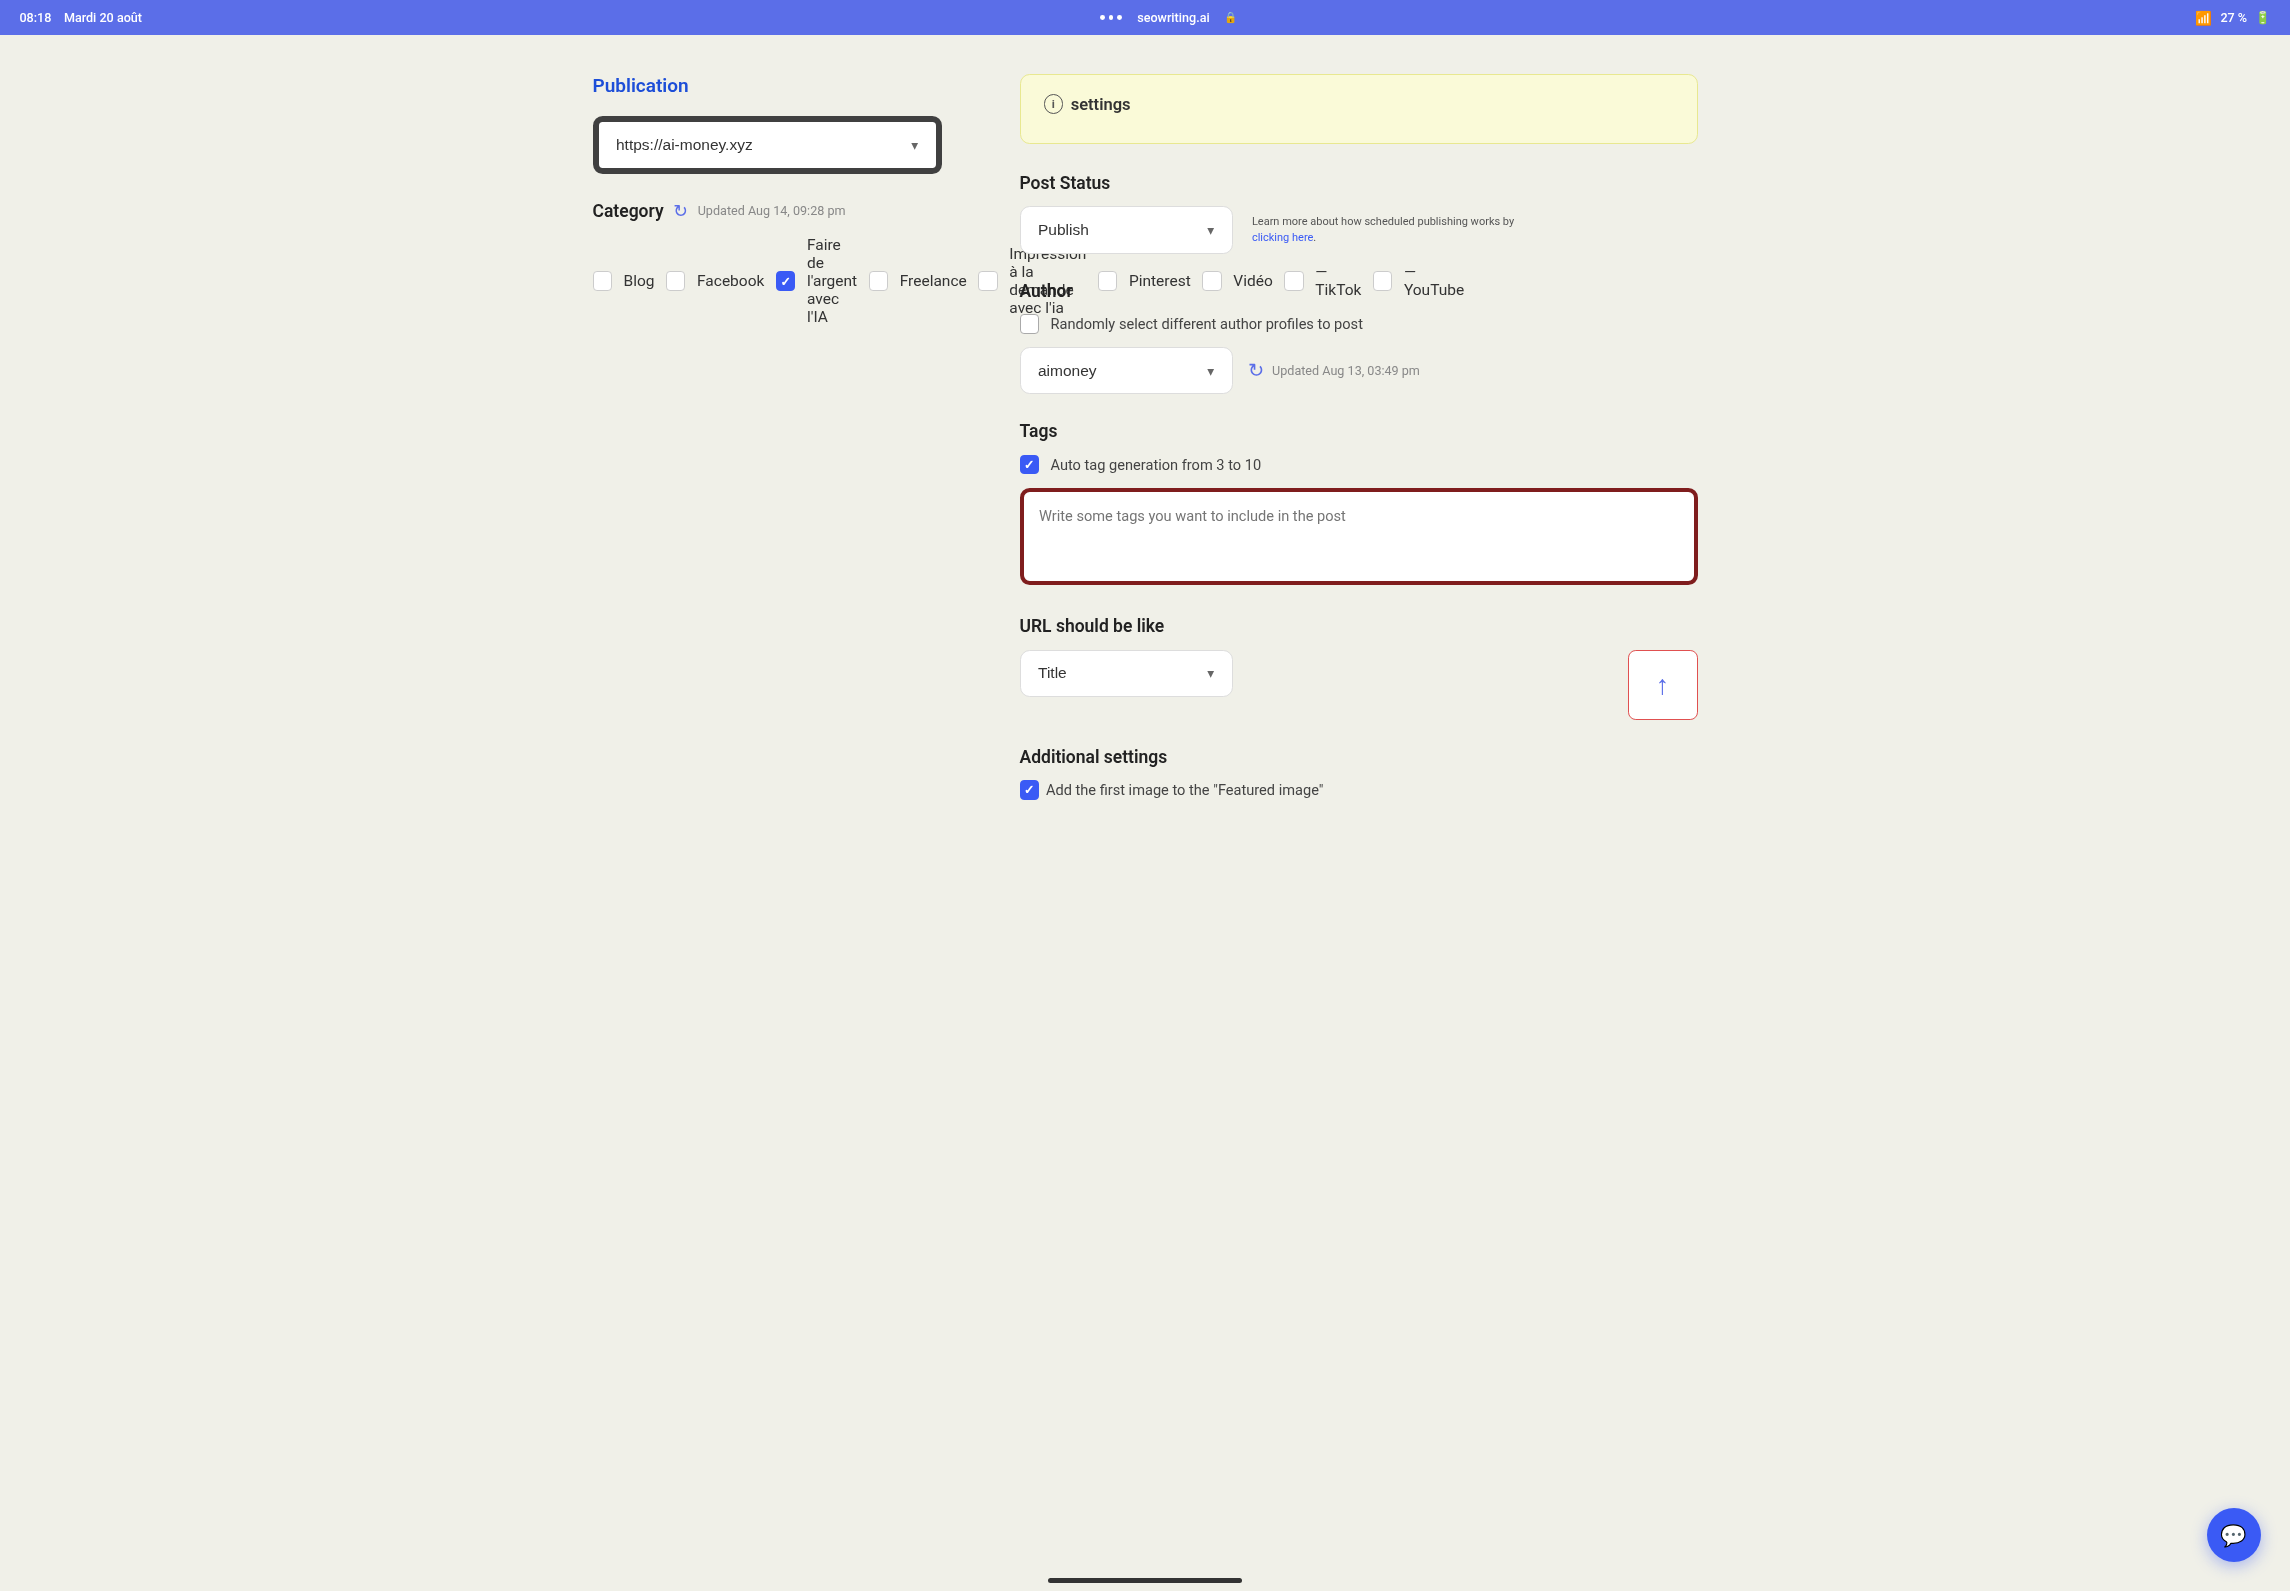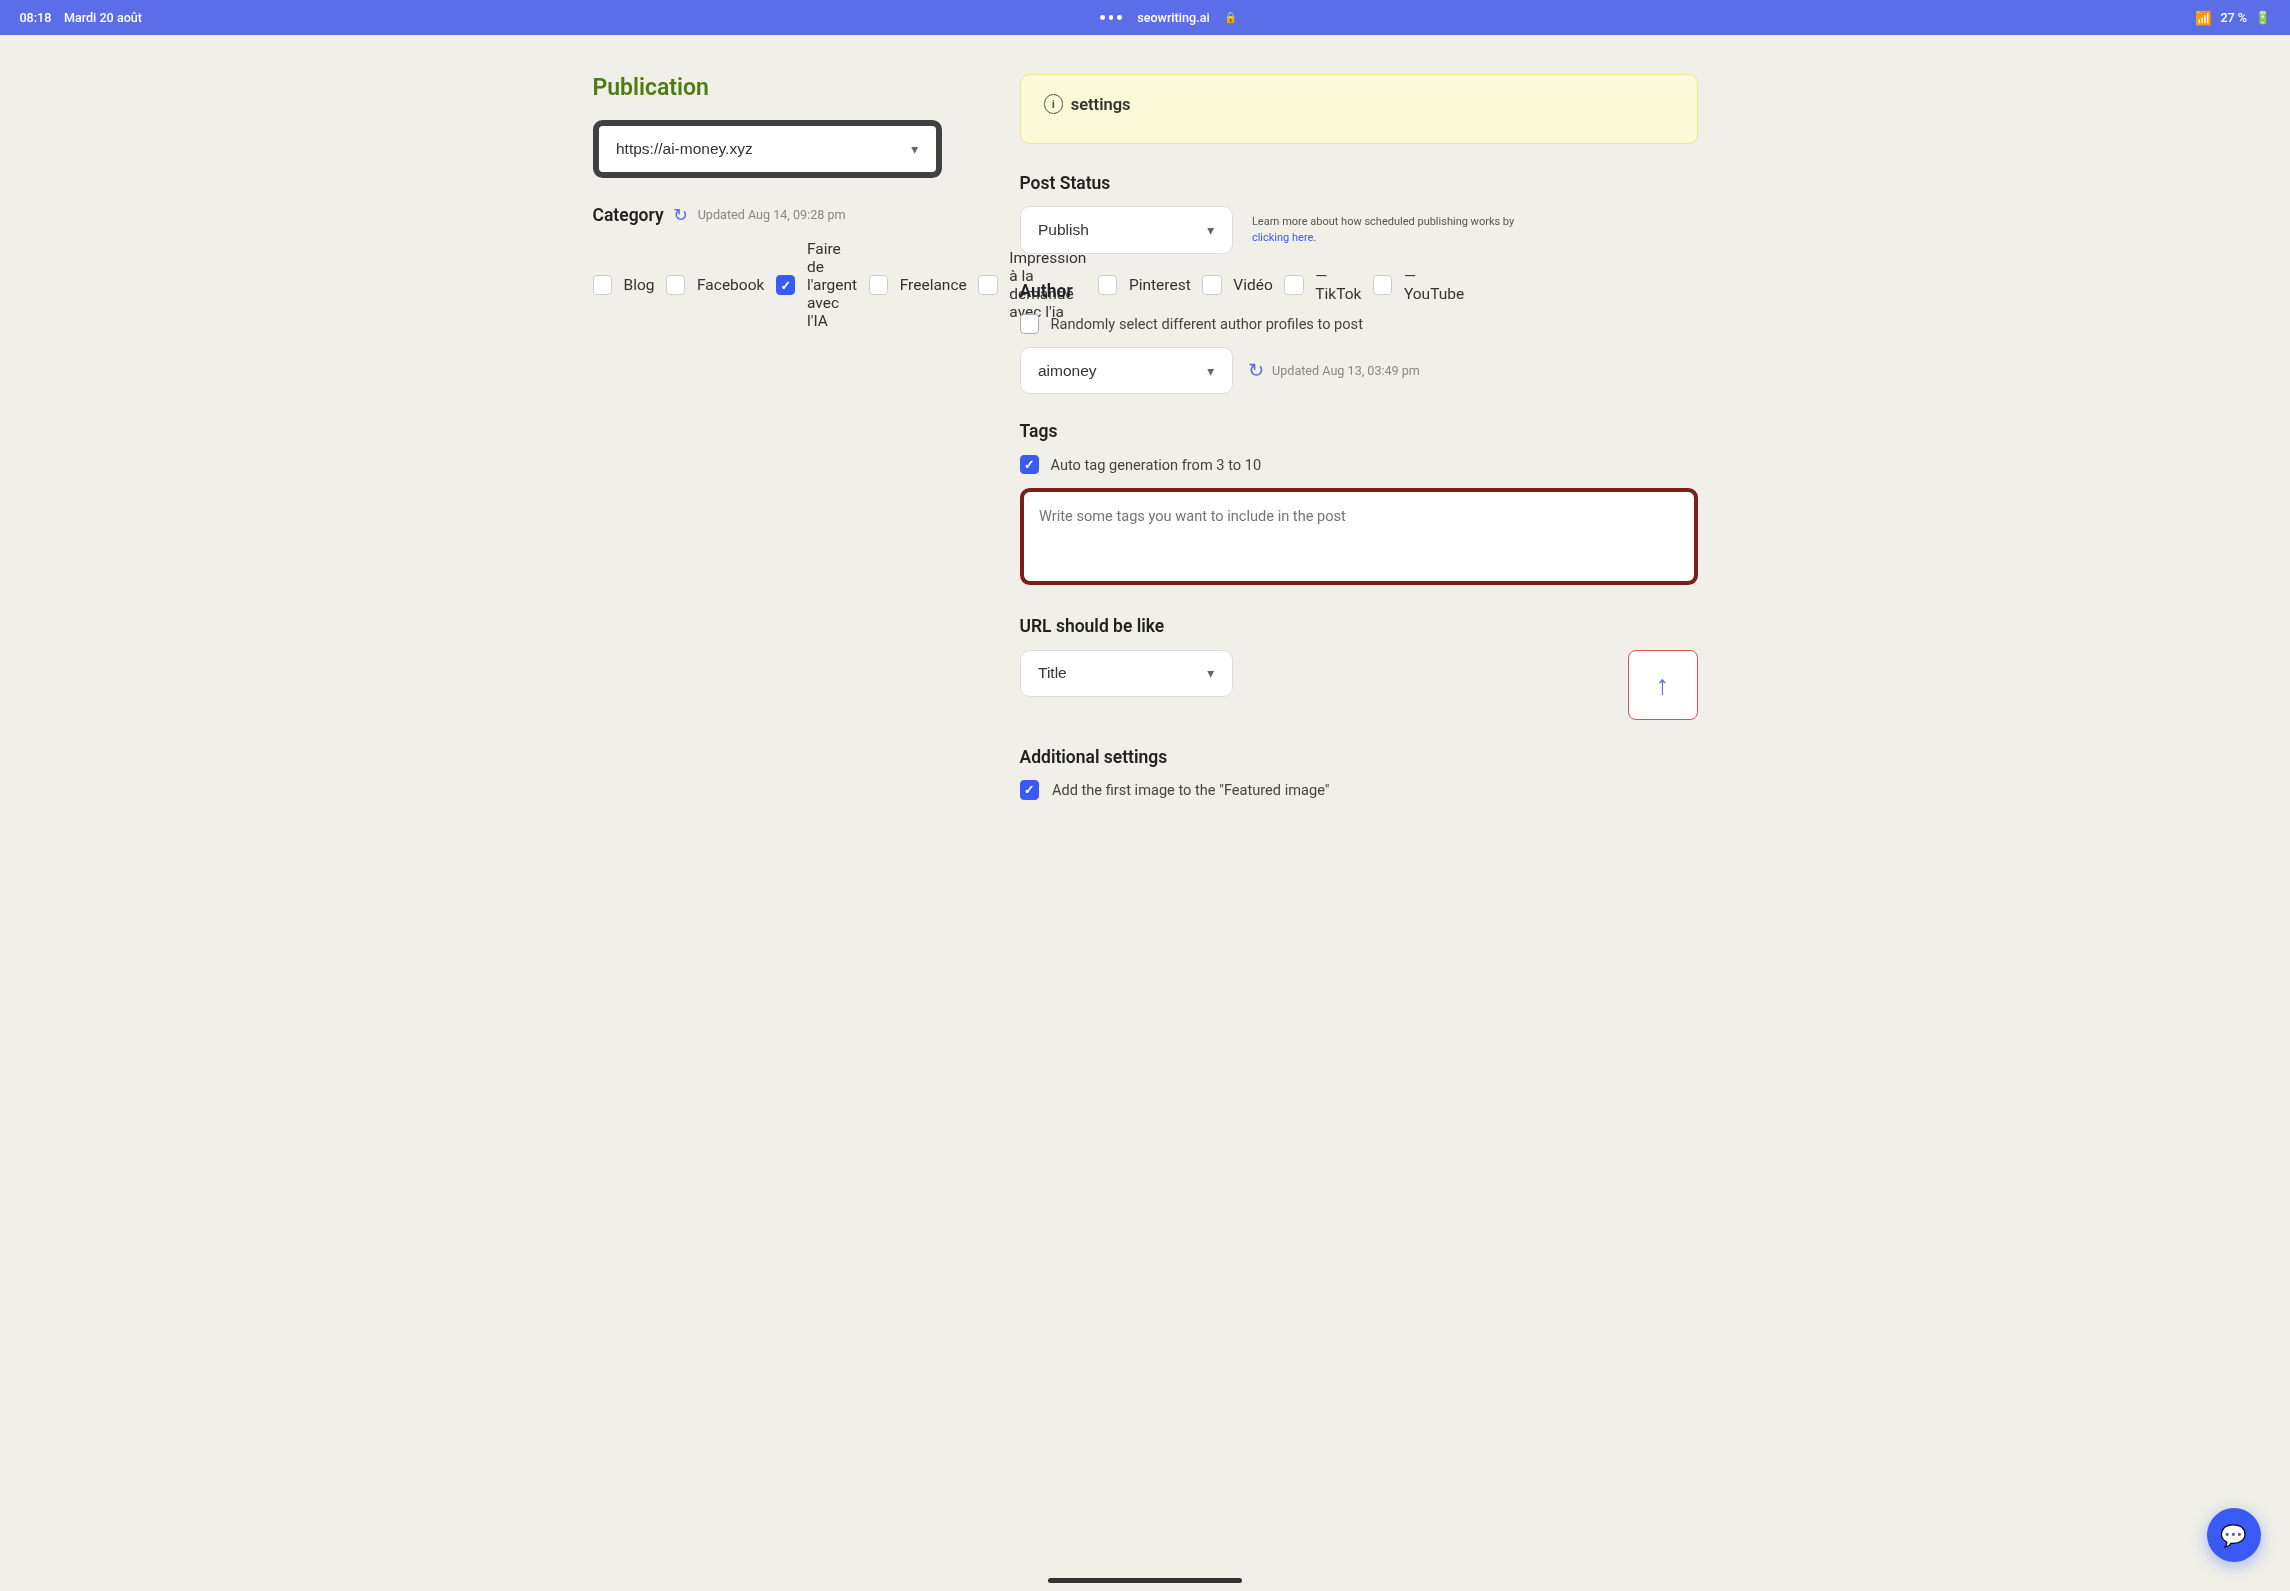--- a/index.html
+++ b/index.html
@@ -54,23 +54,23 @@
       margin: 0 auto;
     }
 
     
     .left-col {
       flex: 0 0 349px;
       min-width: 0;
     }
 
     .section-title {
-      font-size: 23px;
+      font-size: 19px;
       font-weight: 600;
-      color: #4d7c0f;
+      color: #1d4ed8;
       margin-bottom: 19.4px;
     }
 
     .site-dropdown {
       display: flex;
       align-items: center;
       justify-content: space-between;
       background: white;
       border: 6px solid #404040;
       border-radius: 9.7px;
@@ -284,21 +284,21 @@
       font-weight: 300;
     }
 
     .additional-section {
       margin-top: 27px;
     }
 
     .featured-image-row {
       display: flex;
       align-items: center;
-      gap: 13px;
+      gap: 7px;
     }
 
     
     .chat-btn {
       position: fixed;
       bottom: 29px;
       right: 29px;
       width: 54px;
       height: 54px;
       background: #3a5af5;

